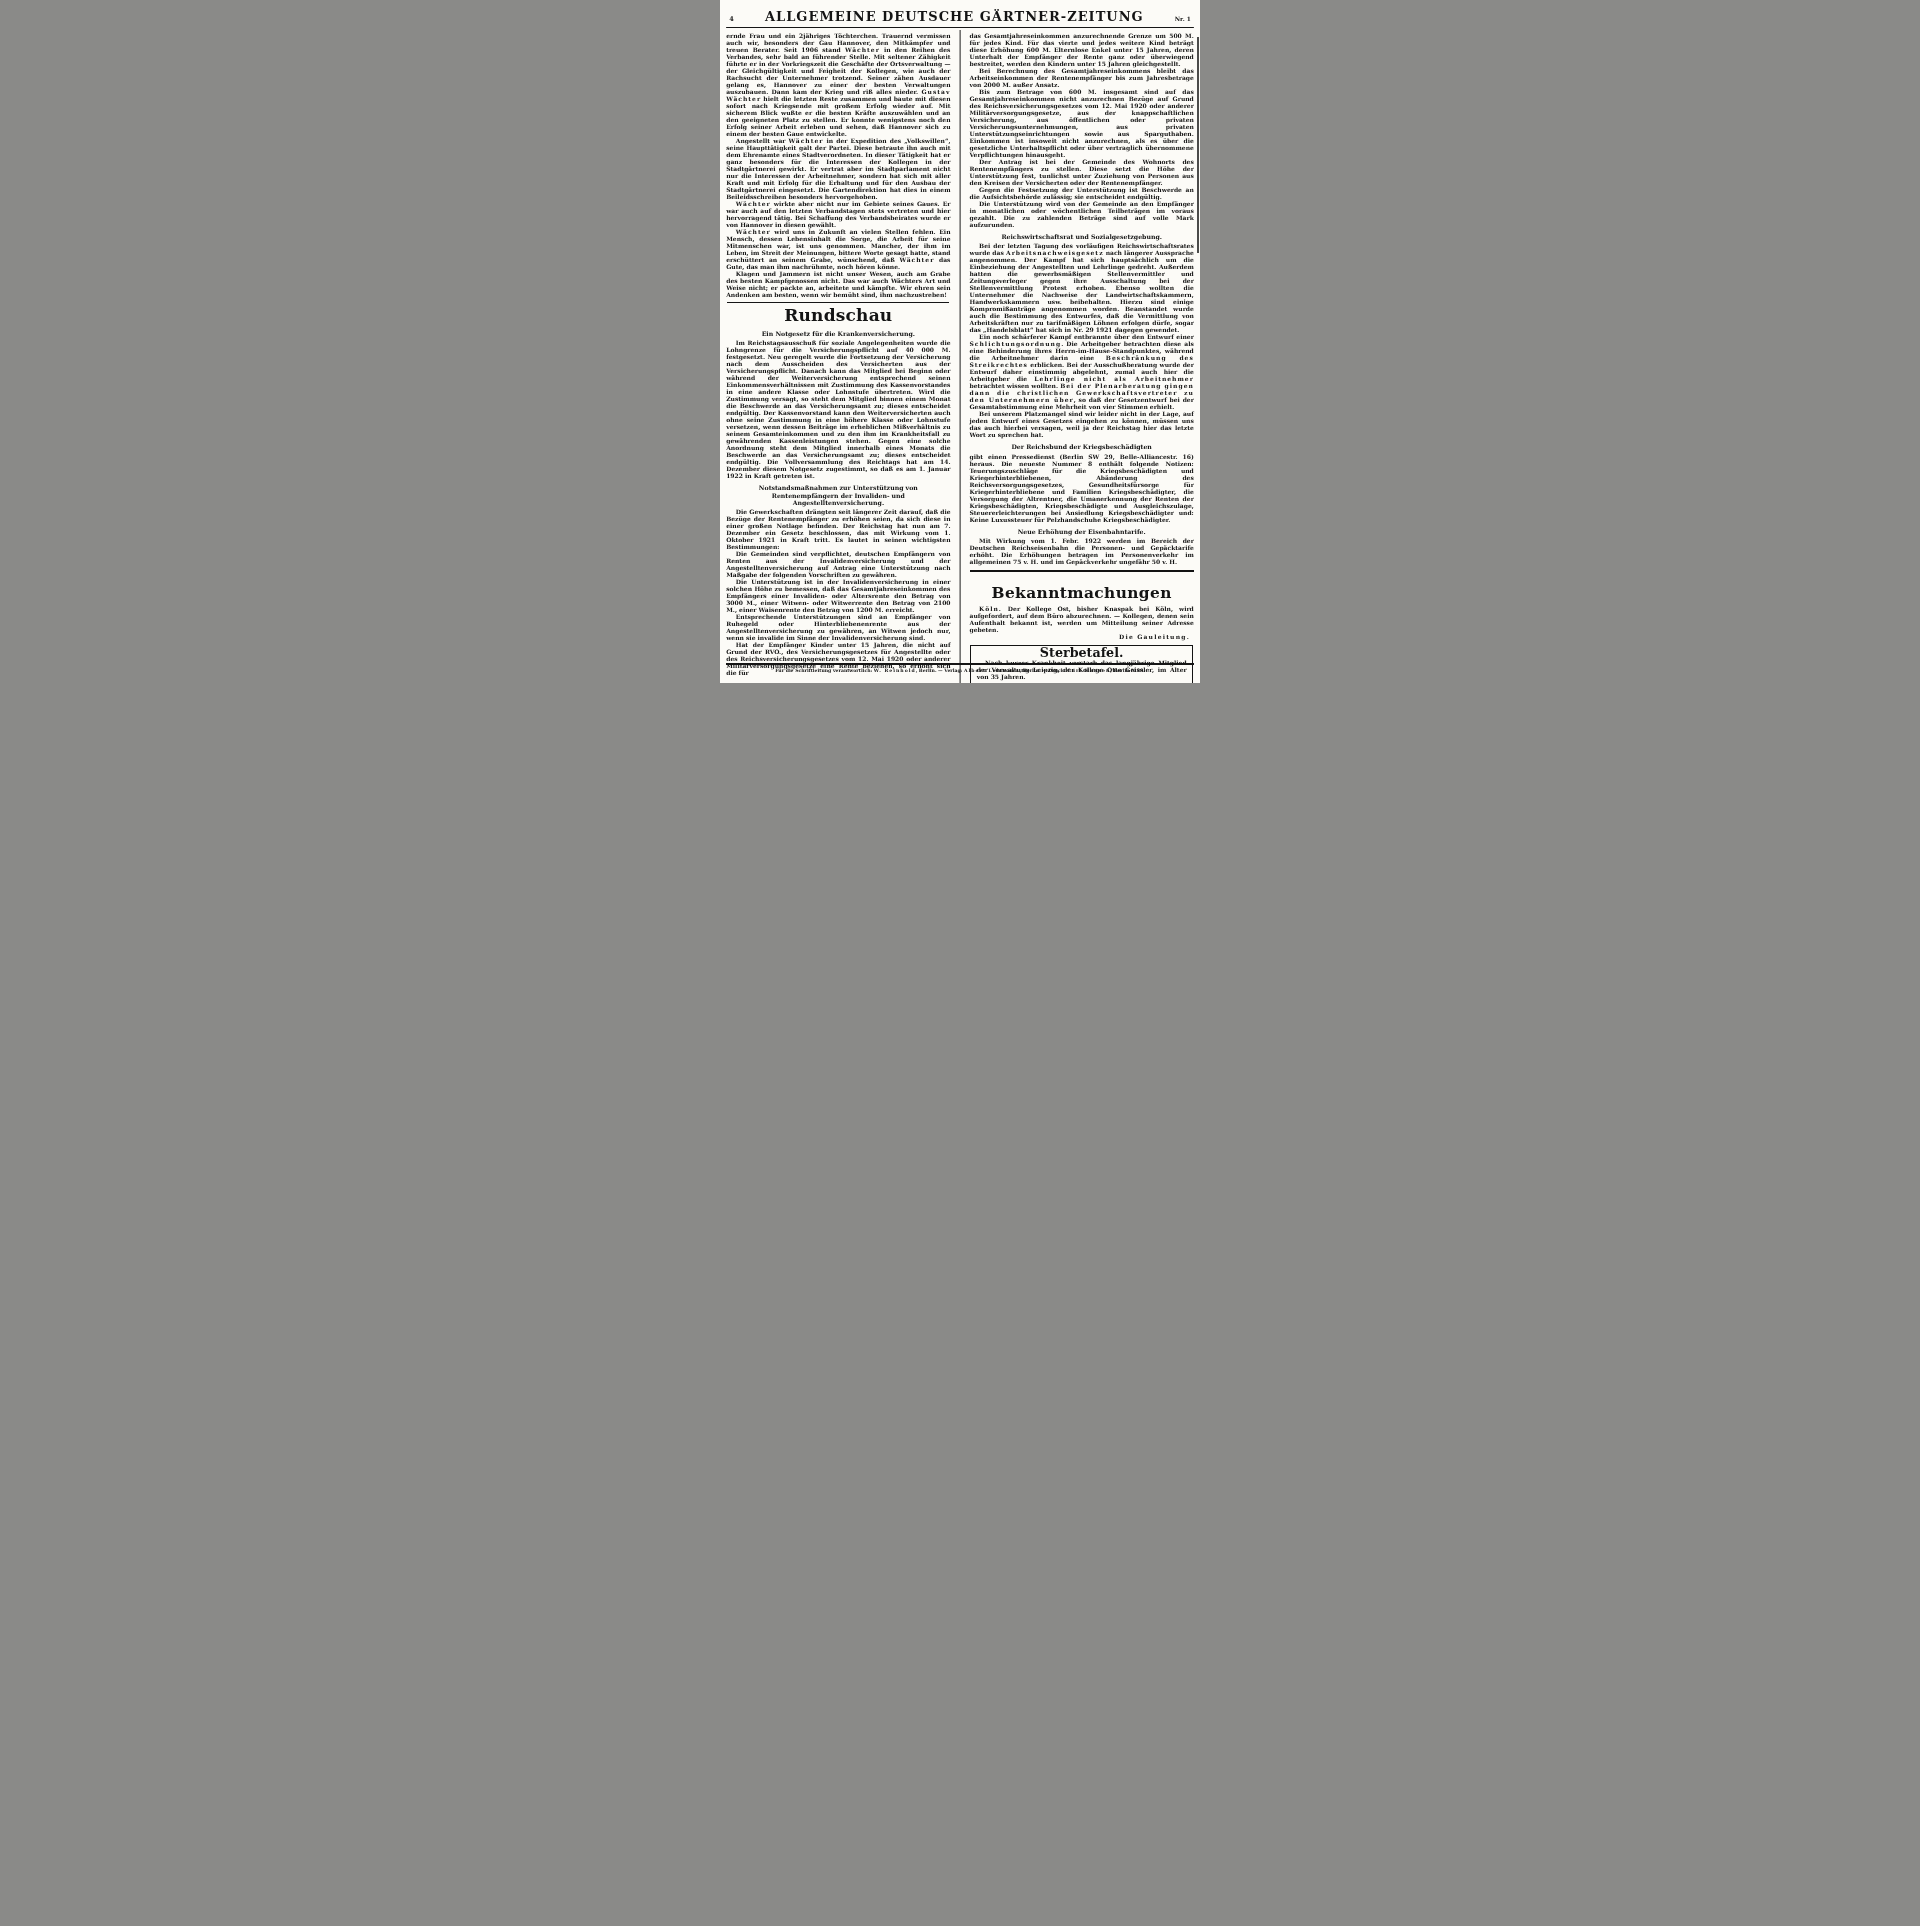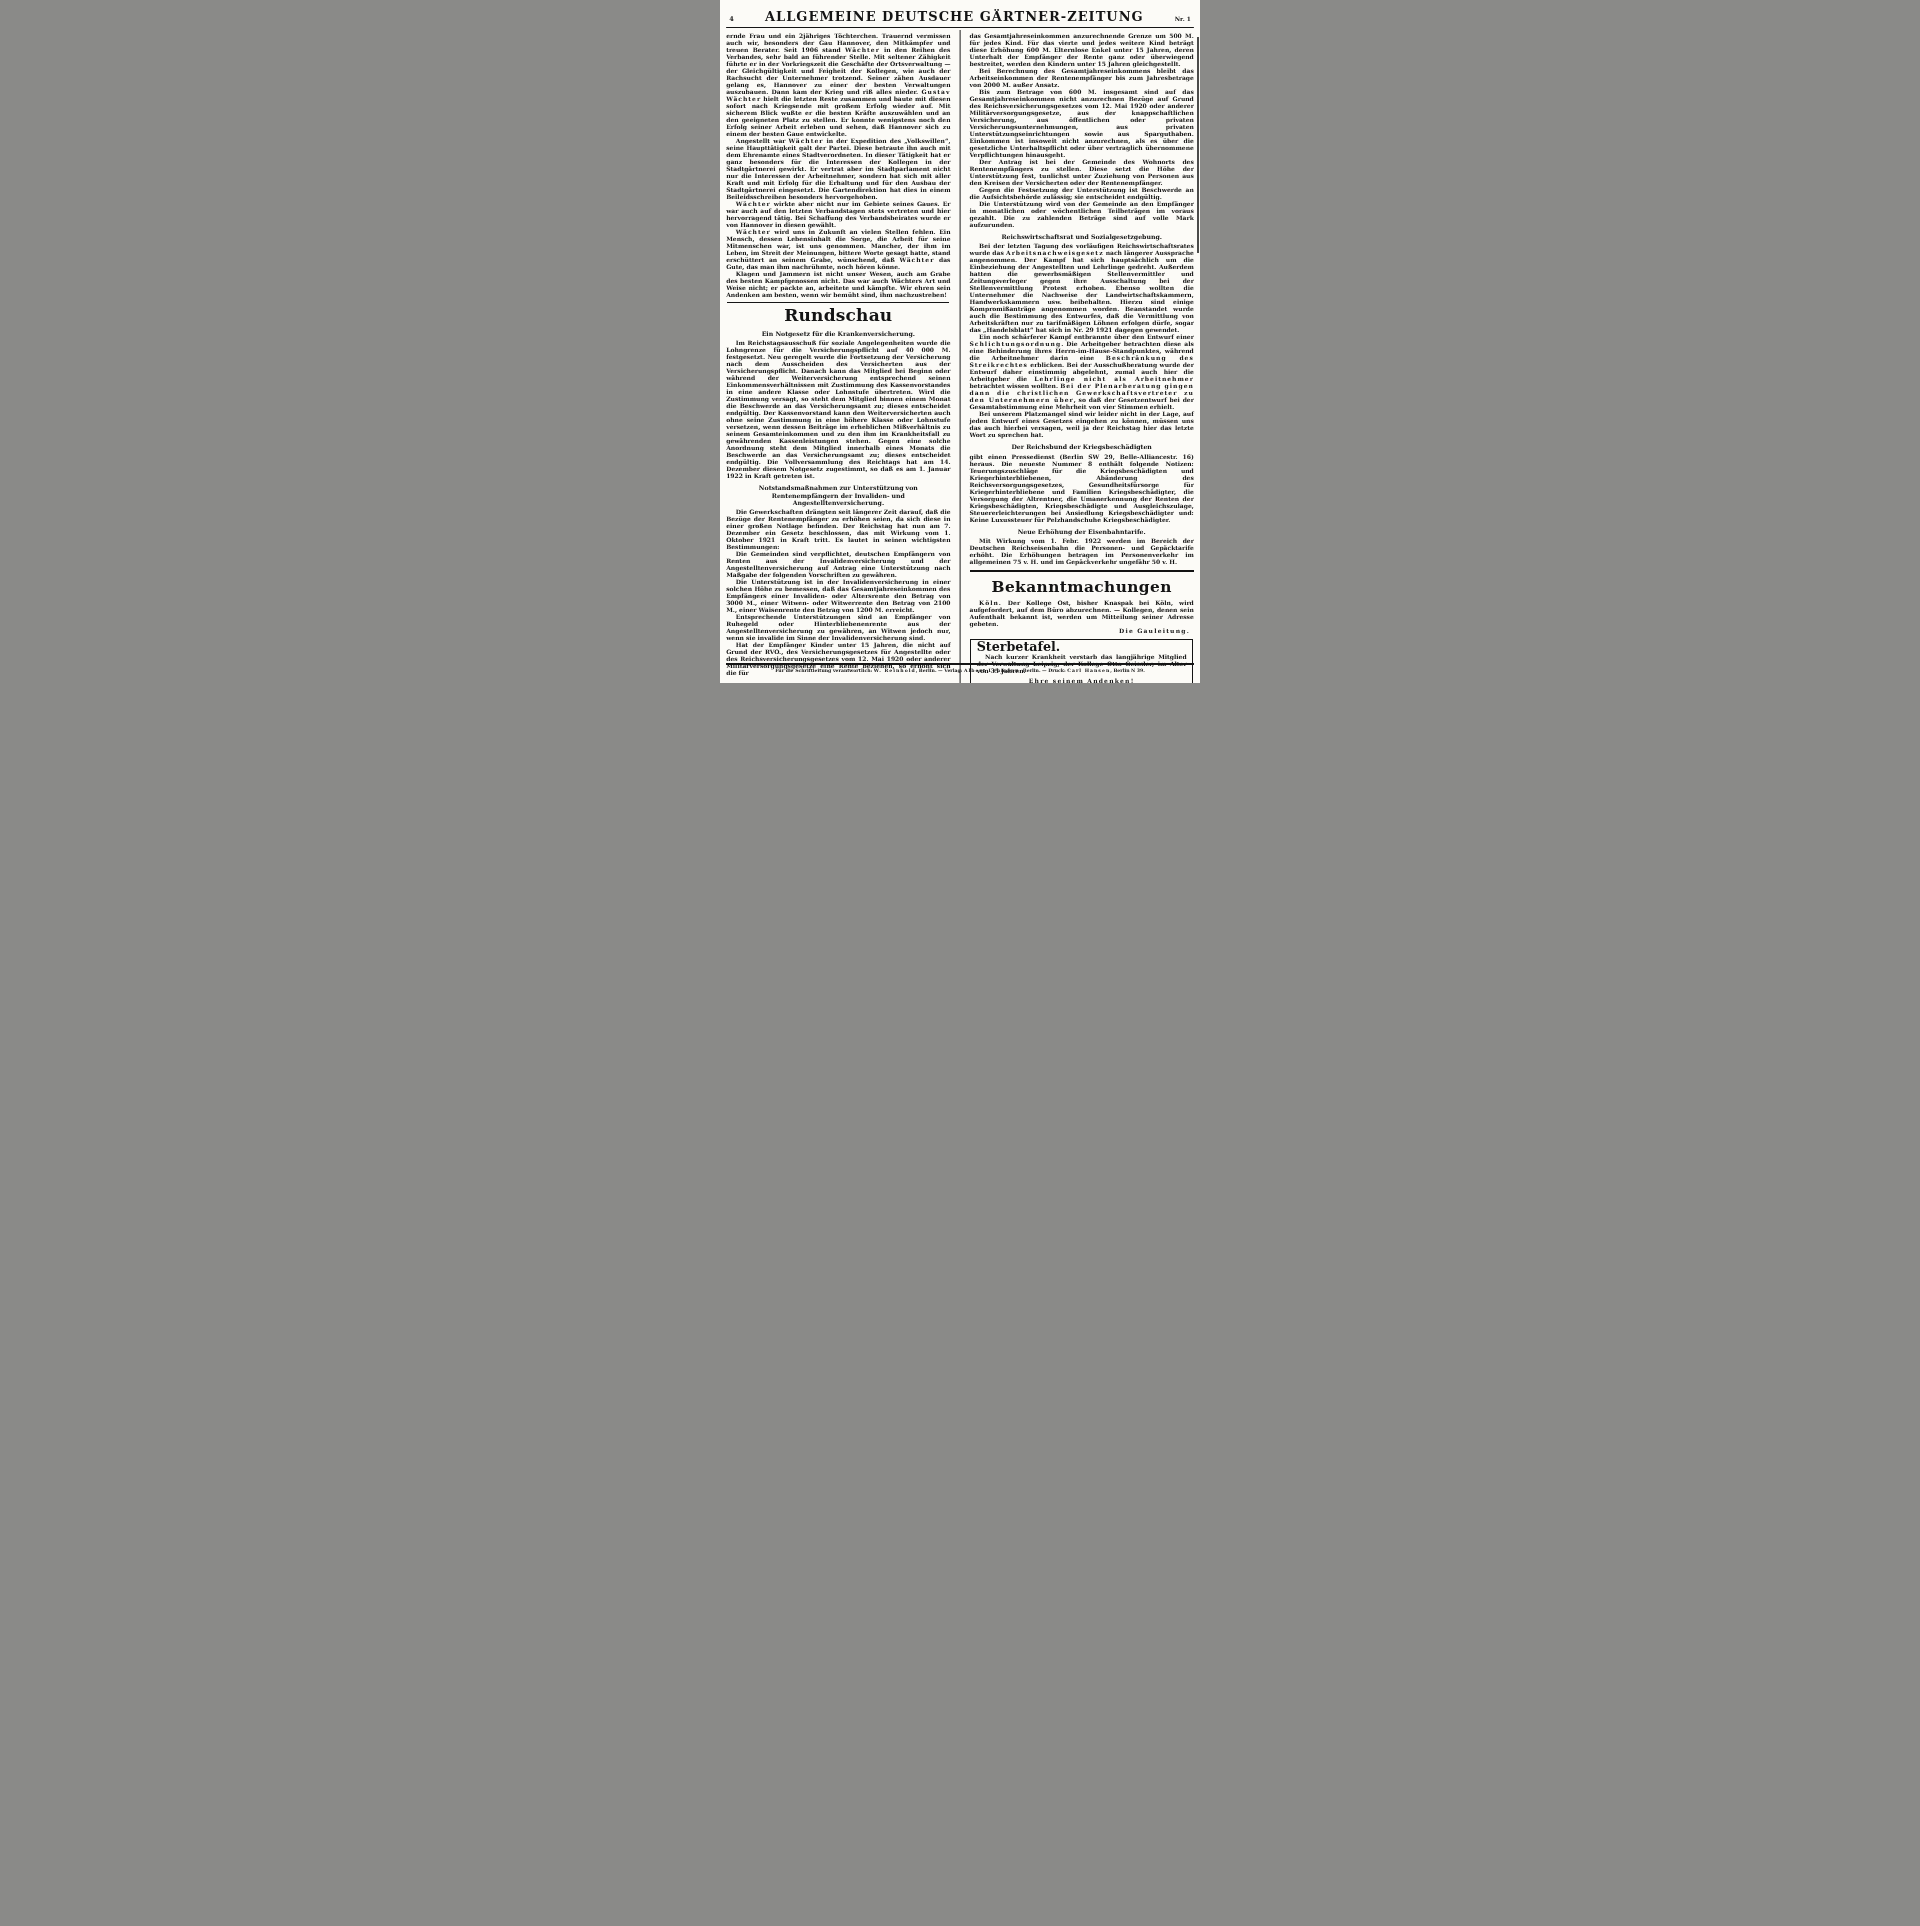--- a/index.html
+++ b/index.html
@@ -18,26 +18,26 @@
   
   .columns{display:flex;gap:19px;position:relative;}
   .col-divider{position:absolute;left:50%;top:-1.5px;bottom:2.3px;width:0.8px;background:#1c1c1c;transform:translateX(-50%);}
   .col{flex:1;min-width:0;font-size:6px;line-height:7px;text-align:justify;}
   .col p{margin:0;text-indent:1.6em;}
   .col p.noind{text-indent:0;}
   .g{letter-spacing:1px;}
   .col-rule{height:1.2px;background:#161616;margin:4.2px 1.2px 3.5px;}
   h2.display{text-align:center;font-weight:bold;margin:0.8px 0 3.9px;line-height:1.05;}
   h2.rundschau{font-size:17px;letter-spacing:0.2px;}
-  h2.bekannt{font-size:15.4px;letter-spacing:0.4px;margin-top:7px;}
+  h2.bekannt{font-size:15.4px;letter-spacing:0.4px;margin-top:13px;}
   h3.sec{font-size:6.2px;text-align:center;margin:5px 3.9px 1.9px;line-height:7.5px;}
   .sig{text-align:right;letter-spacing:1.2px;margin-top:1.2px;padding-right:3.9px;text-indent:0;}
   .heavy-rule{height:1.9px;background:#121212;margin:5px 0 3.1px;}
   .death-box{border:1.9px solid #131313;margin:4.6px 0.8px 0;padding:1.5px 5.4px 4.6px;}
-  .death-box h2{font-size:12.7px;text-align:left;margin:1.5px 0 3.1px;font-weight:bold;}
+  .death-box h2{font-size:12.7px;text-align:center;margin:1.5px 0 3.1px;font-weight:bold;}
   .death-box p{margin:0;text-indent:1.4em;}
   .death-box .closing{text-align:center;letter-spacing:1.2px;margin-top:3.5px;text-indent:0;}
   footer{position:absolute;left:6.2px;right:6.2px;bottom:10px;}
   .foot-rule{height:1.5px;background:#151515;margin:0 0 3.5px;}
   footer p{font-size:4.6px;text-align:center;margin:0;white-space:nowrap;}
   .scan-edge{position:absolute;right:1.5px;top:37px;height:216px;width:1.2px;background:#2b2b2b;opacity:.85;}
 </style>
 </head>
 <body>
 

